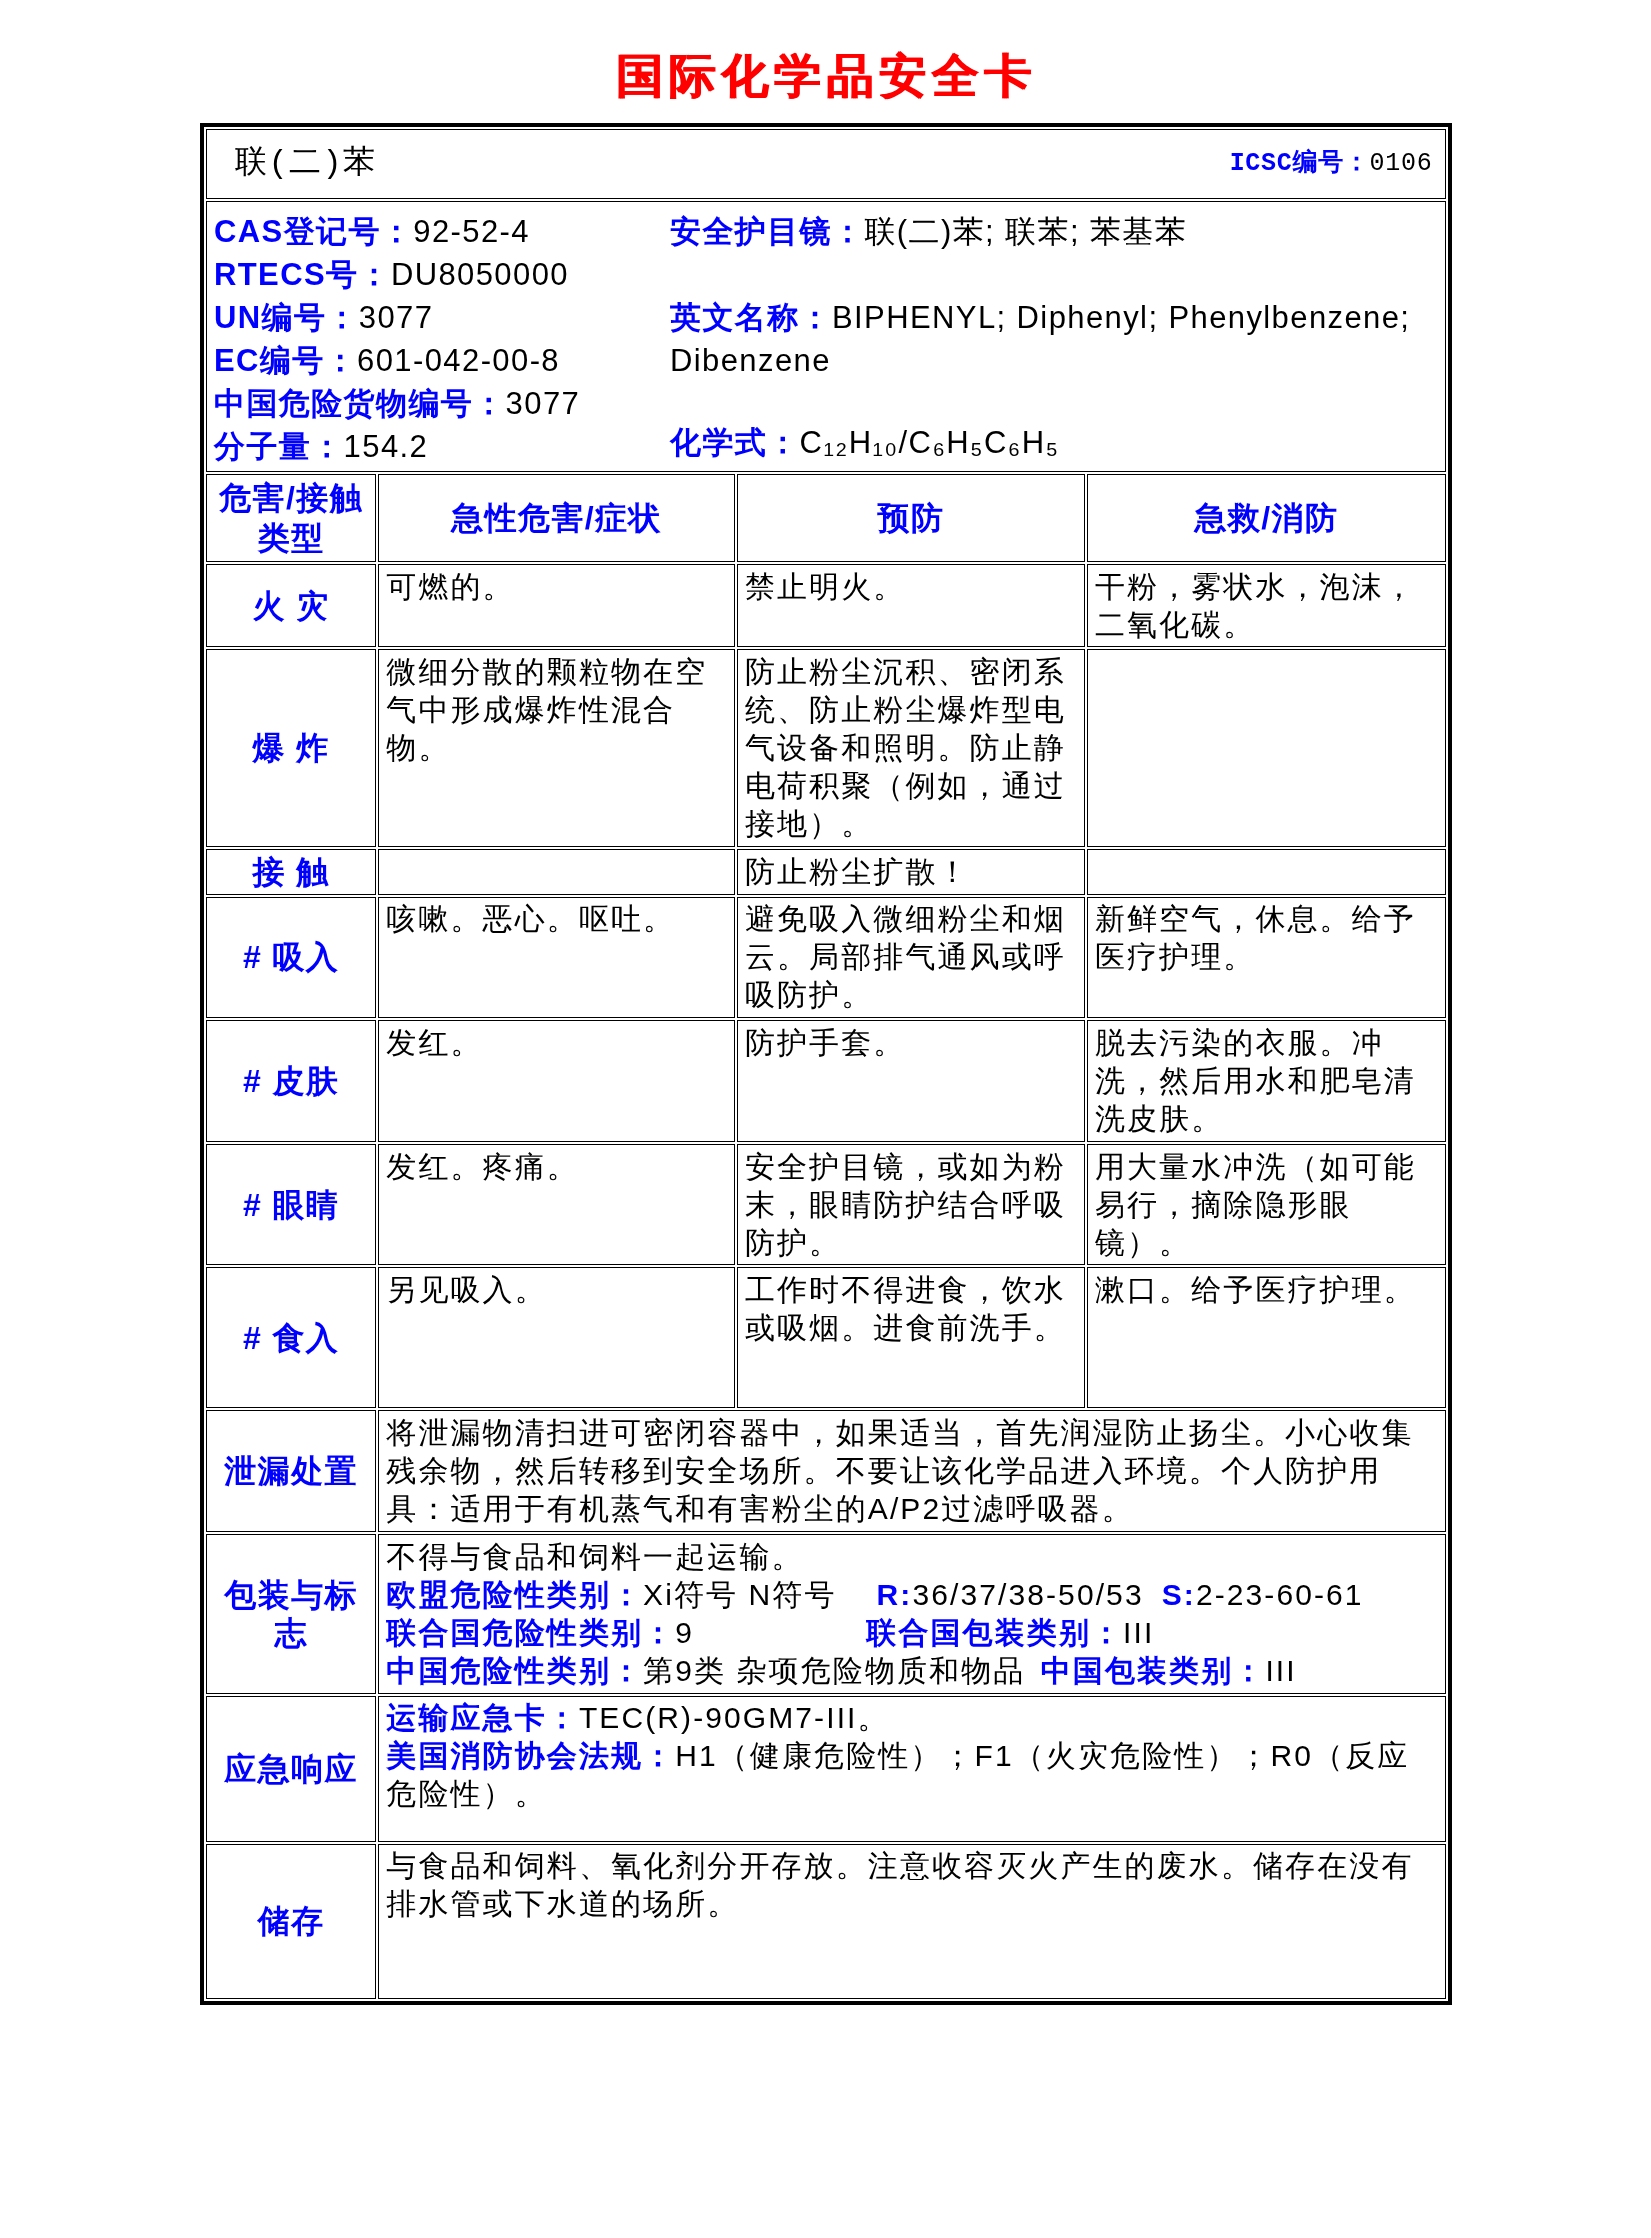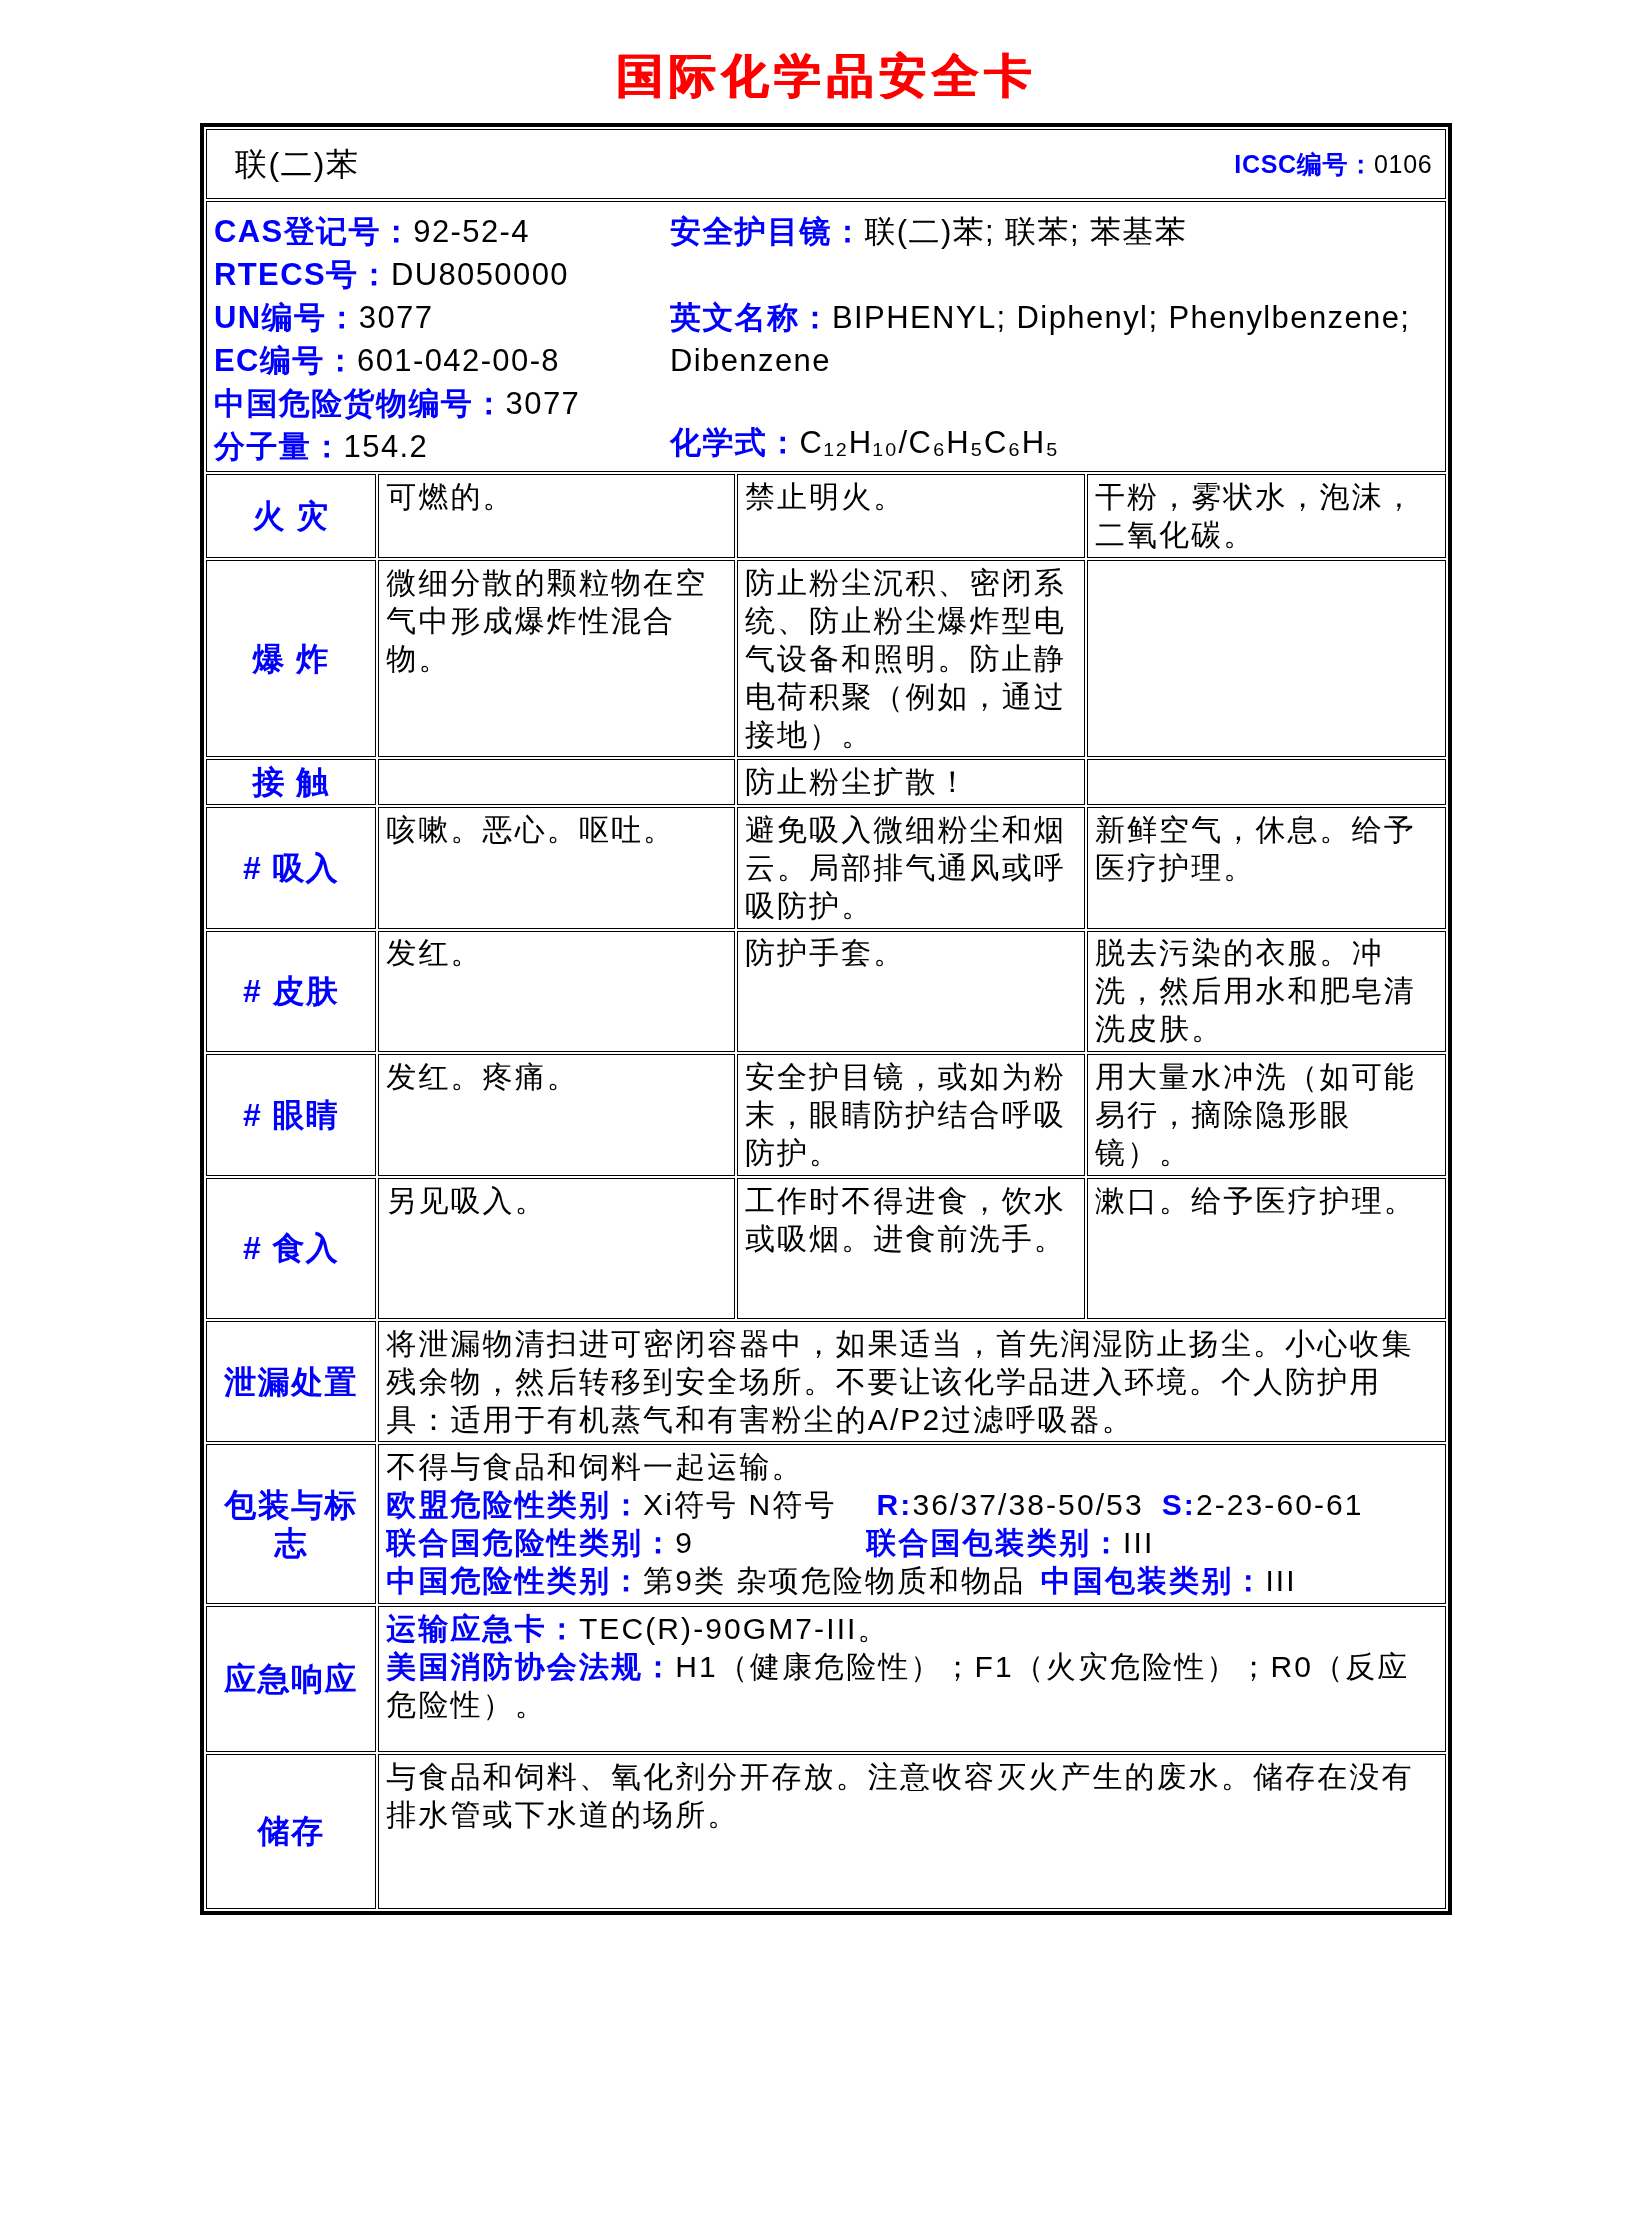--- a/index.html
+++ b/index.html
@@ -43,21 +43,21 @@
   .bl{color:#0000FF;font-weight:bold;}
   th.head{
     color:#0000FF;font-weight:bold;font-size:32px;line-height:40px;
     text-align:center;vertical-align:middle;white-space:pre-line;letter-spacing:1.4px;
   }
   td.lbl-cell{
     color:#0000FF;font-weight:bold;font-size:32px;
     text-align:center;vertical-align:middle;letter-spacing:1.4px;padding:2.8px 1.4px;
   }
   
-  .title-flex{display:flex;justify-content:space-between;align-items:center;height:100%;}
+  .title-flex{display:flex;justify-content:space-between;align-items:center;height:100%;font-family:Liberation Mono, monospace;}
   .title-flex .subst{font-size:32px;padding-left:21px;letter-spacing:1.4px;}
   .title-flex .icsc{font-size:25px;padding-right:5.6px;letter-spacing:0.7px;}
   
   .info-wrap{display:flex;align-items:flex-start;padding-top:5.6px;}
   .info-left{flex:none;width:456px;}
   .info-right{flex:1;min-width:0;padding-right:4.2px;}
   .info-line{font-size:31px;line-height:43px;letter-spacing:1.4px;}
   .info-line .lbl{color:#0000FF;font-weight:bold;}
   .en-block{margin-top:43px;}
   .formula-line{margin-top:39px;}
@@ -104,20 +104,27 @@
         </div>
         <div class="info-right">
           <div class="info-line"><span class="lbl">安全护目镜：</span><span>联(二)苯; 联苯; 苯基苯</span></div>
           <div class="info-line en-block"><span class="lbl">英文名称：</span><span>BIPHENYL; Diphenyl; Phenylbenzene; Dibenzene</span></div>
           <div class="info-line formula-line"><span class="lbl">化学式：</span><span>C₁₂H₁₀/C₆H₅C₆H₅</span></div>
         </div>
       </div>
     </td>
   </tr>
 
+  <tr class="r-head">
+    <th class="head">危害/接触
+类型</th>
+    <th class="head">急性危害/症状</th>
+    <th class="head">预防</th>
+    <th class="head">急救/消防</th>
+  </tr>
 
   <tr class="rw-fire">
     <td class="lbl-cell">火 灾</td>
     <td>可燃的。</td>
     <td>禁止明火。</td>
     <td>干粉，雾状水，泡沫，二氧化碳。</td>
   </tr>
 
   <tr class="rw-expl">
     <td class="lbl-cell">爆 炸</td>

